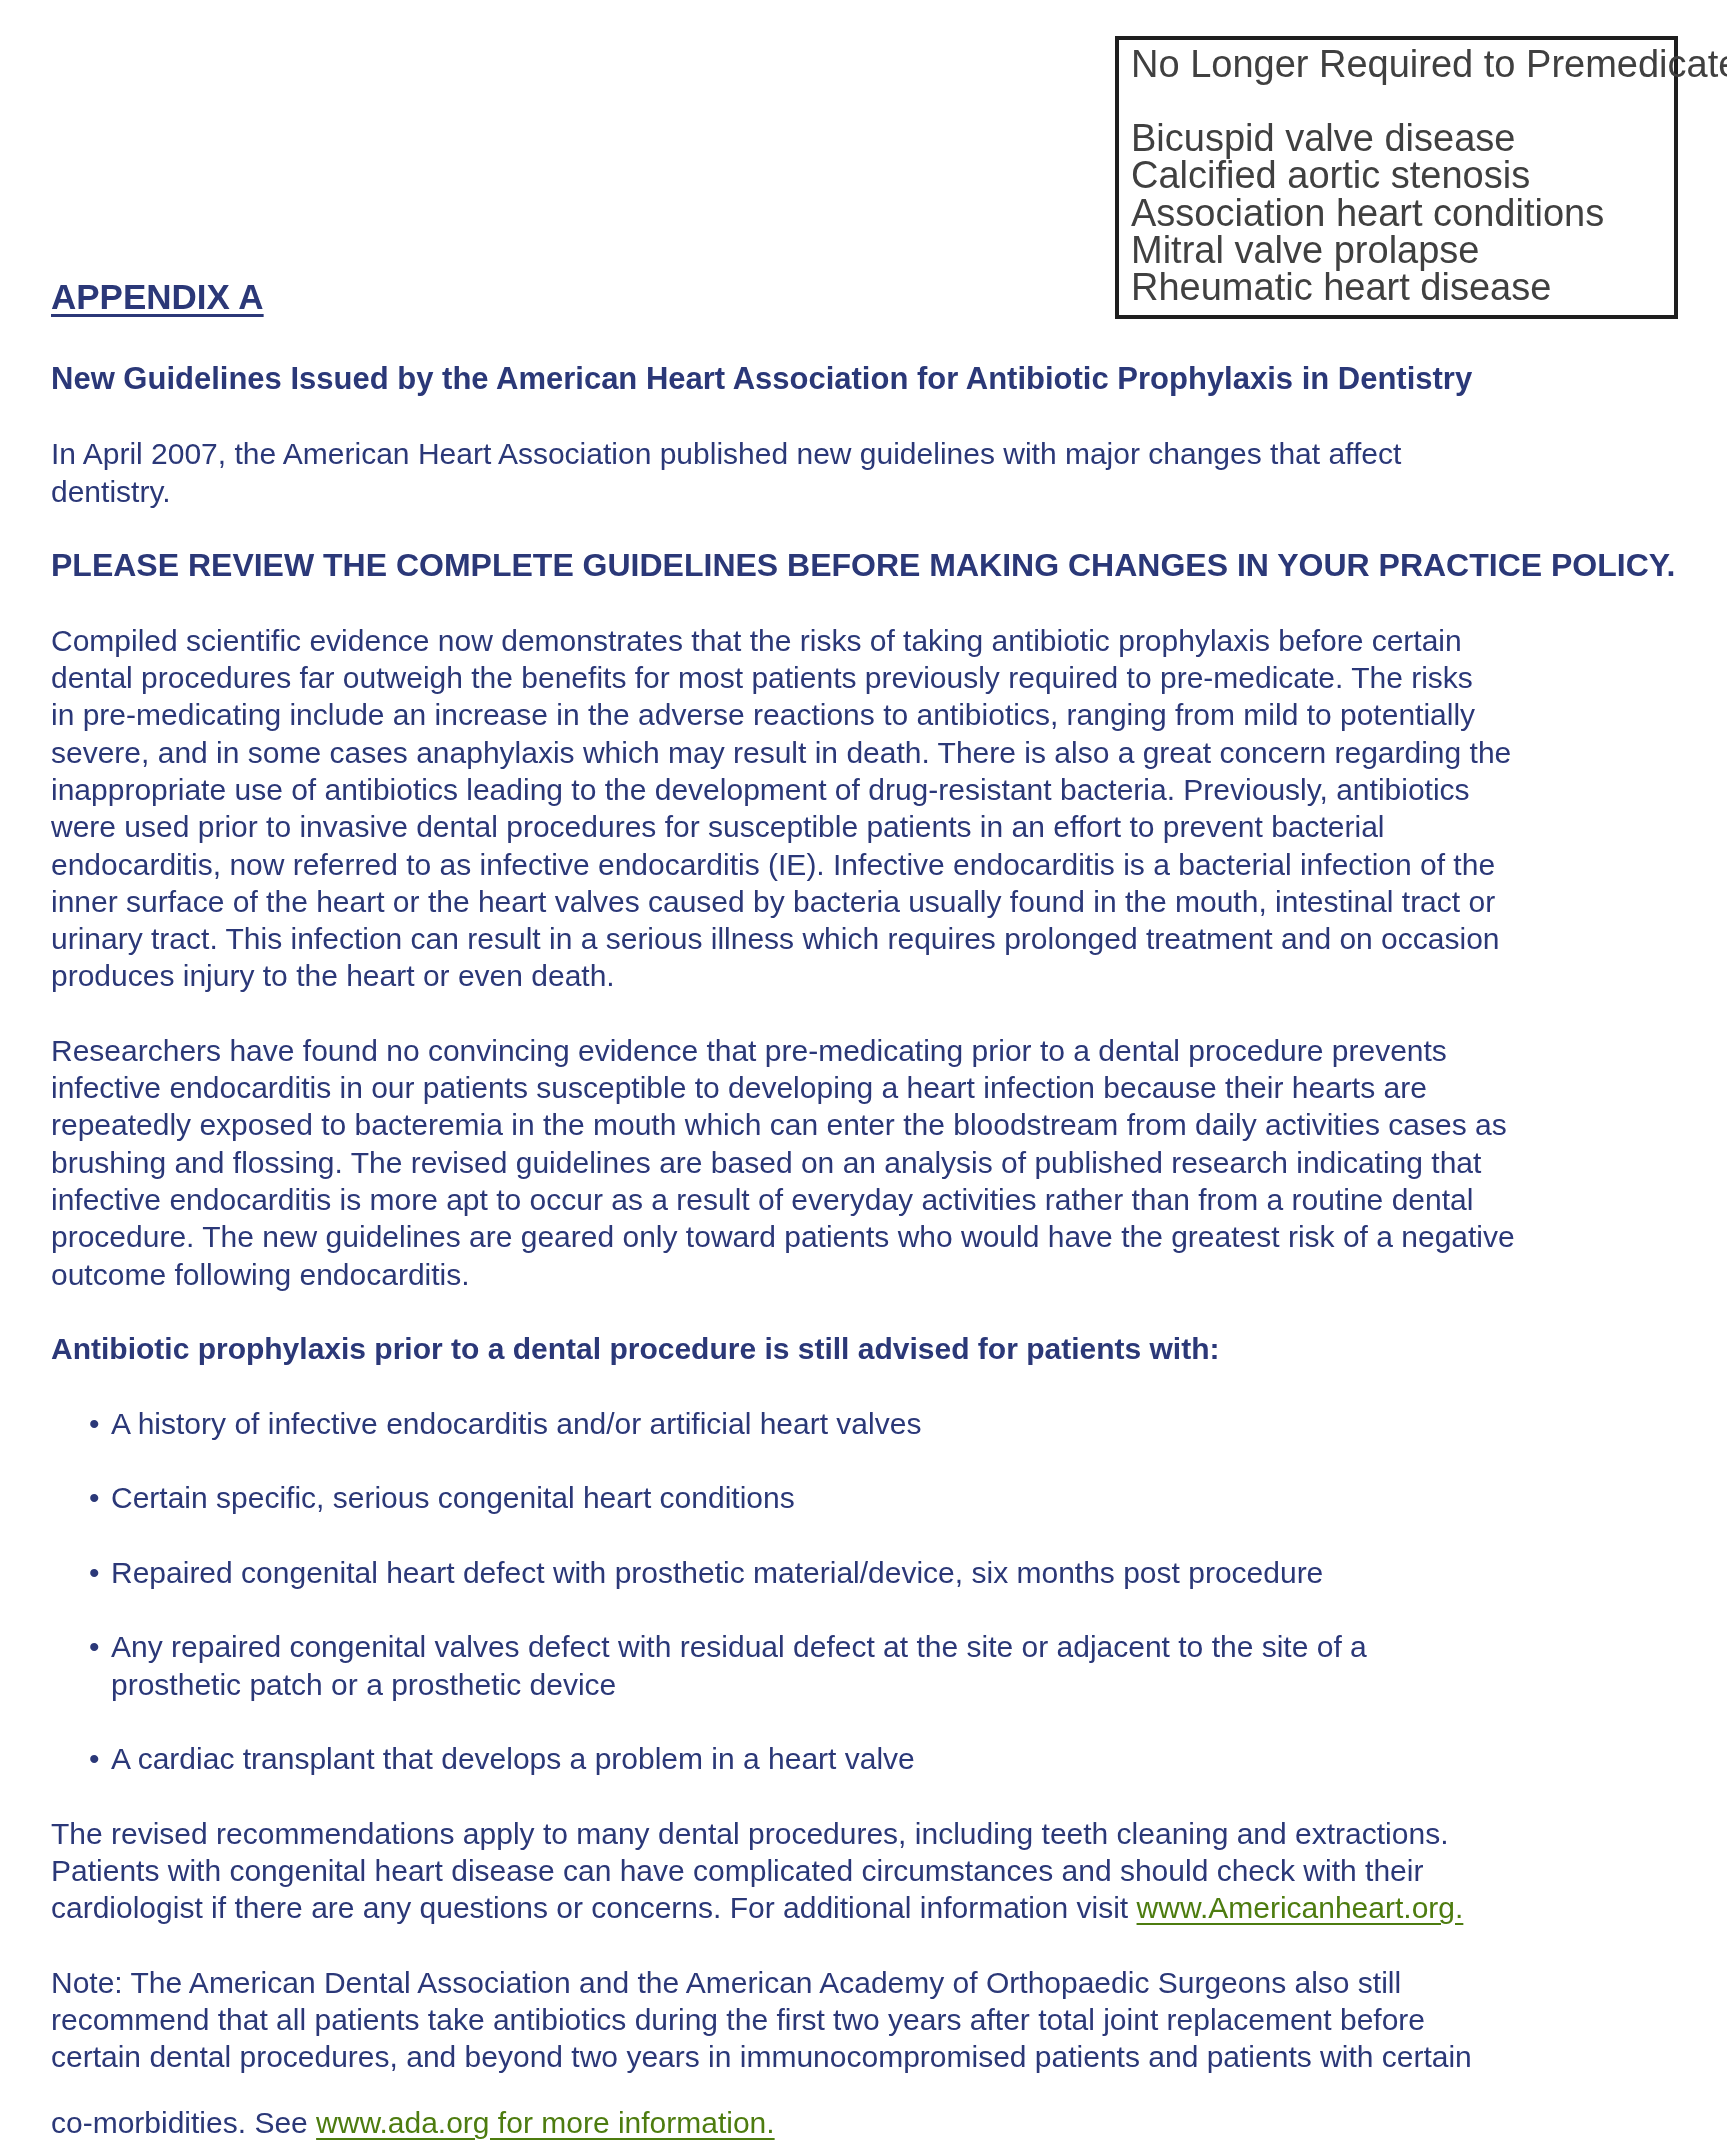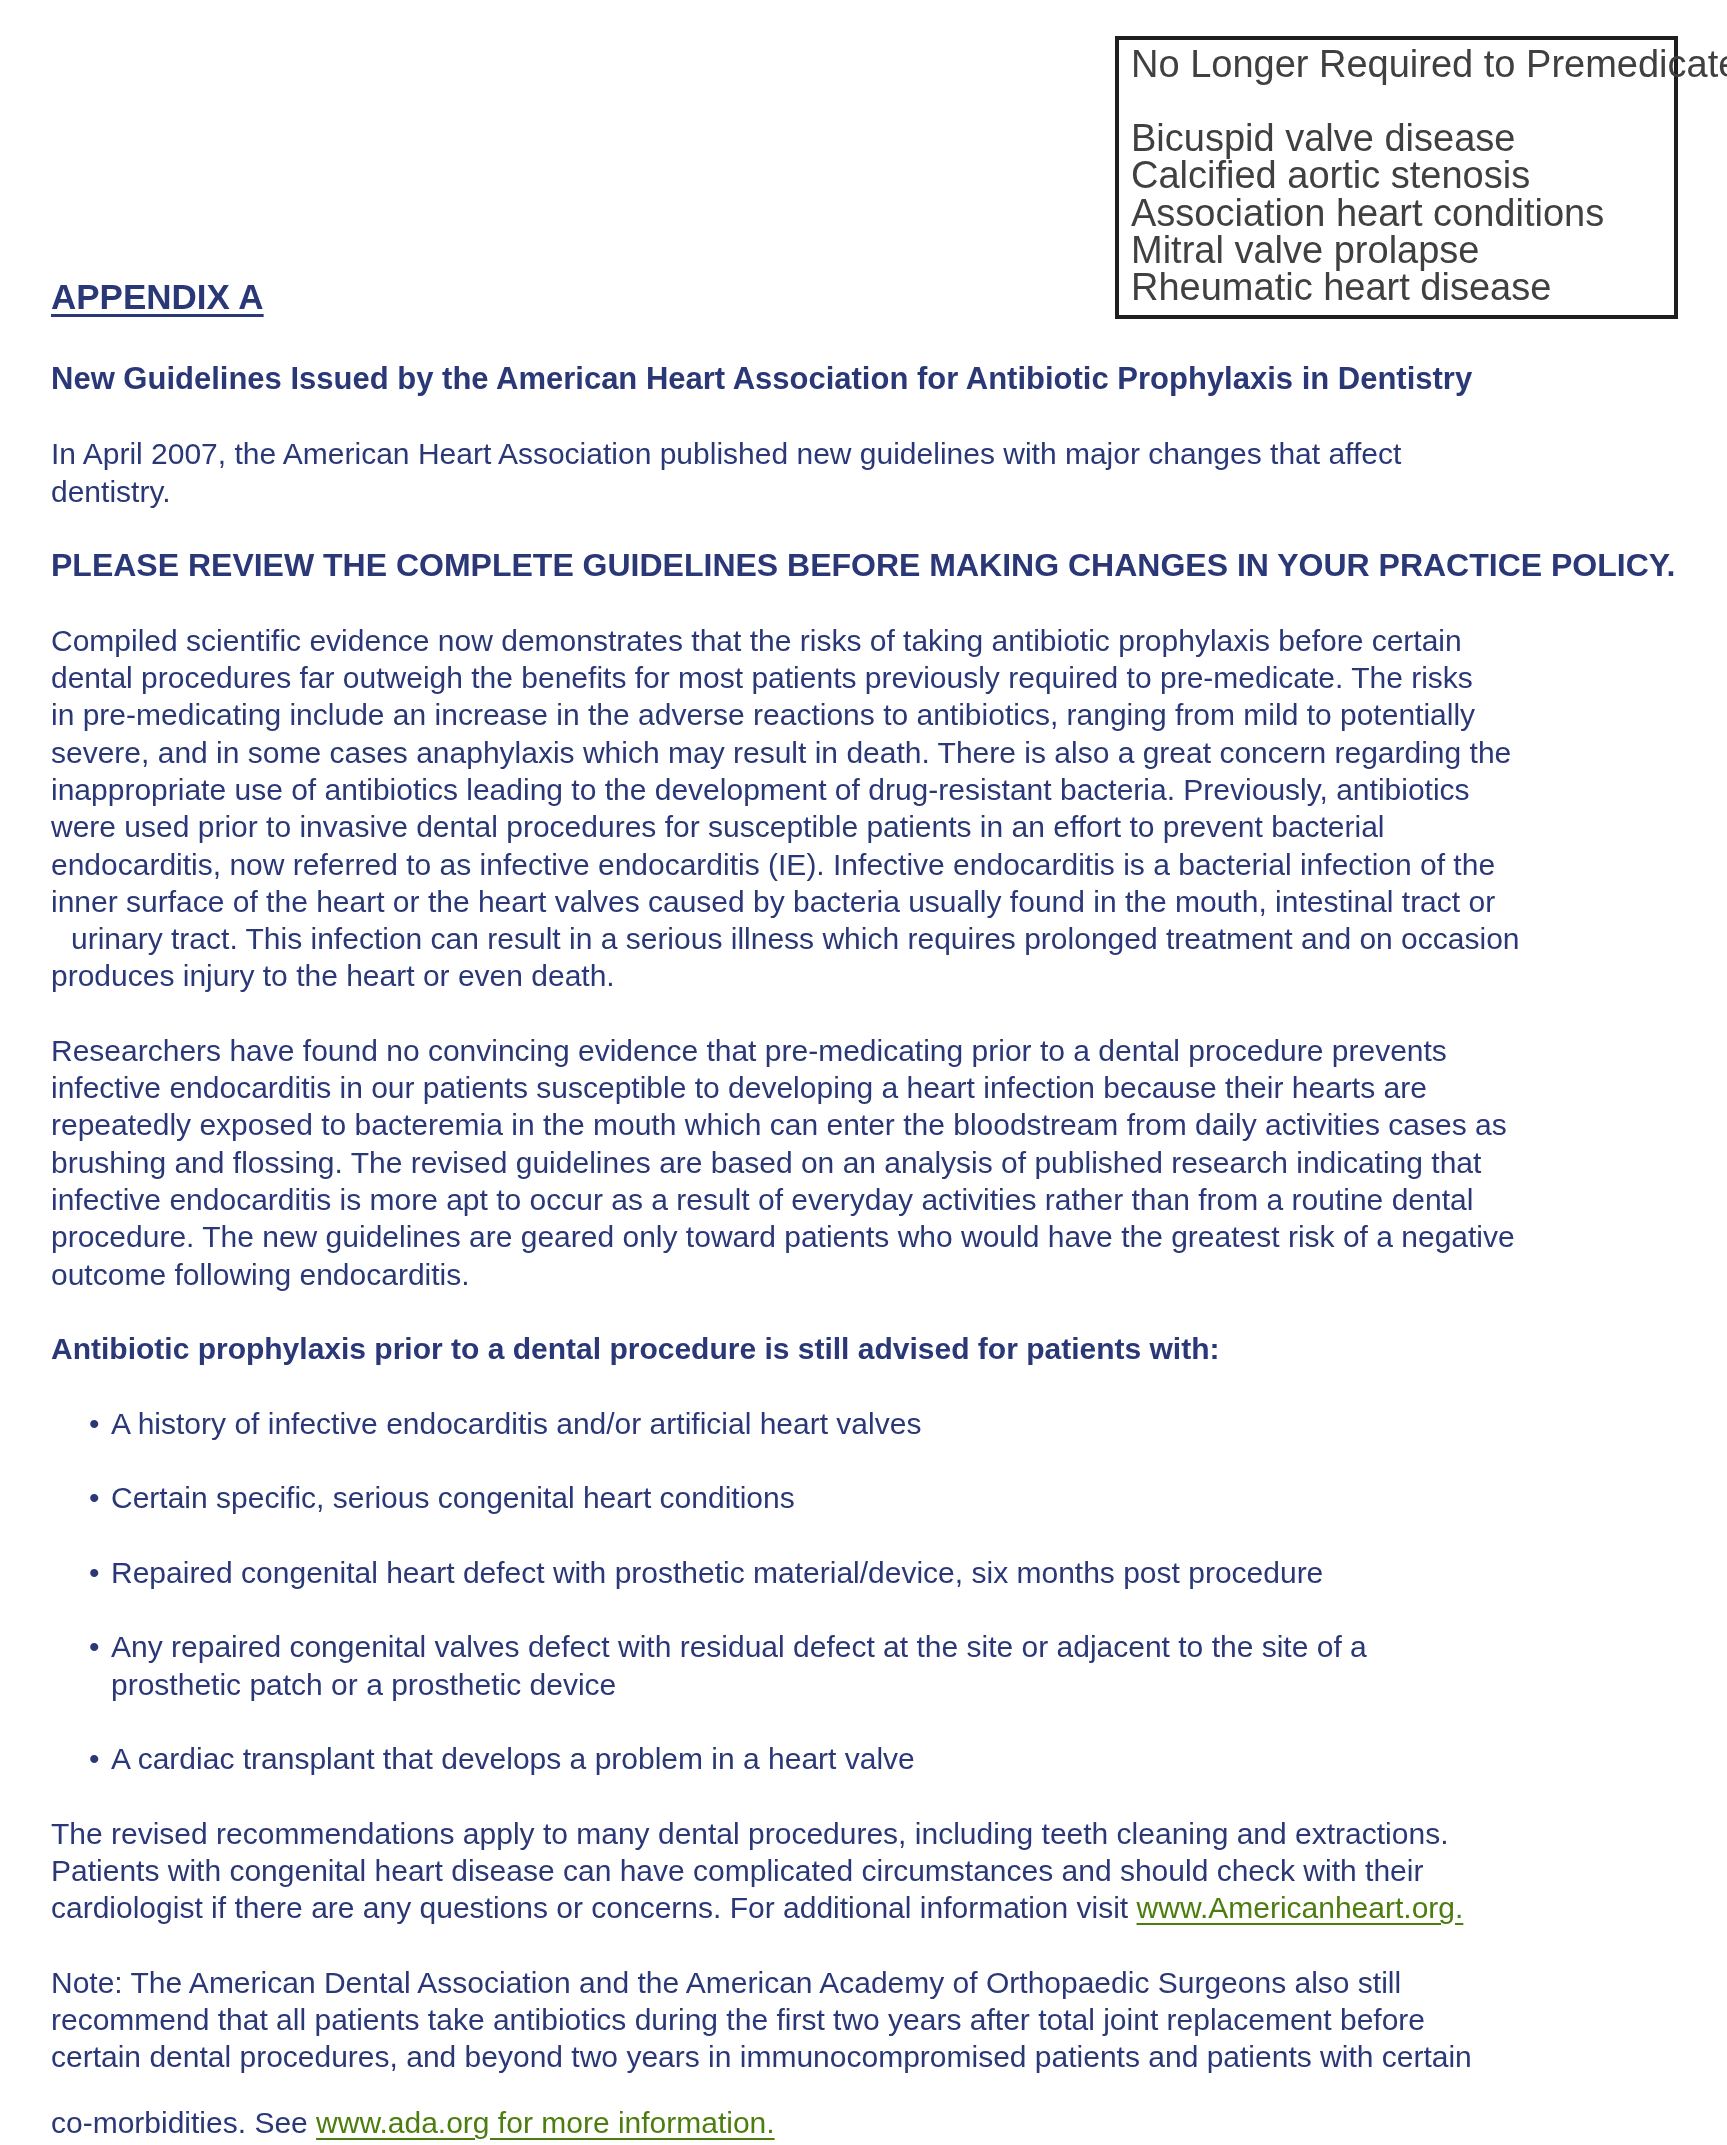--- a/index.html
+++ b/index.html
@@ -47,21 +47,21 @@
 
   <div>
     <div class="line" style="top:622px;">Compiled scientific evidence now demonstrates that the risks of taking antibiotic prophylaxis before certain</div>
     <div class="line" style="top:659px;">dental procedures far outweigh the benefits for most patients previously required to pre-medicate. The risks</div>
     <div class="line" style="top:696px;">in pre-medicating include an increase in the adverse reactions to antibiotics, ranging from mild to potentially</div>
     <div class="line" style="top:734px;">severe, and in some cases anaphylaxis which may result in death. There is also a great concern regarding the</div>
     <div class="line" style="top:771px;">inappropriate use of antibiotics leading to the development of drug-resistant bacteria. Previously, antibiotics</div>
     <div class="line" style="top:808px;">were used prior to invasive dental procedures for susceptible patients in an effort to prevent bacterial</div>
     <div class="line" style="top:846px;">endocarditis, now referred to as infective endocarditis (IE). Infective endocarditis is a bacterial infection of the</div>
     <div class="line" style="top:883px;">inner surface of the heart or the heart valves caused by bacteria usually found in the mouth, intestinal tract or</div>
-    <div class="line" style="top:920px;margin-left:20px;">urinary tract. This infection can result in a serious illness which requires prolonged treatment and on occasion</div>
+    <div class="line" style="top:920px;">urinary tract. This infection can result in a serious illness which requires prolonged treatment and on occasion</div>
     <div class="line" style="top:957px;">produces injury to the heart or even death.</div>
   </div>
 
   <div>
     <div class="line" style="top:1032px;">Researchers have found no convincing evidence that pre-medicating prior to a dental procedure prevents</div>
     <div class="line" style="top:1069px;">infective endocarditis in our patients susceptible to developing a heart infection because their hearts are</div>
     <div class="line" style="top:1106px;">repeatedly exposed to bacteremia in the mouth which can enter the bloodstream from daily activities cases as</div>
     <div class="line" style="top:1144px;">brushing and flossing. The revised guidelines are based on an analysis of published research indicating that</div>
     <div class="line" style="top:1181px;">infective endocarditis is more apt to occur as a result of everyday activities rather than from a routine dental</div>
     <div class="line" style="top:1218px;">procedure. The new guidelines are geared only toward patients who would have the greatest risk of a negative</div>

